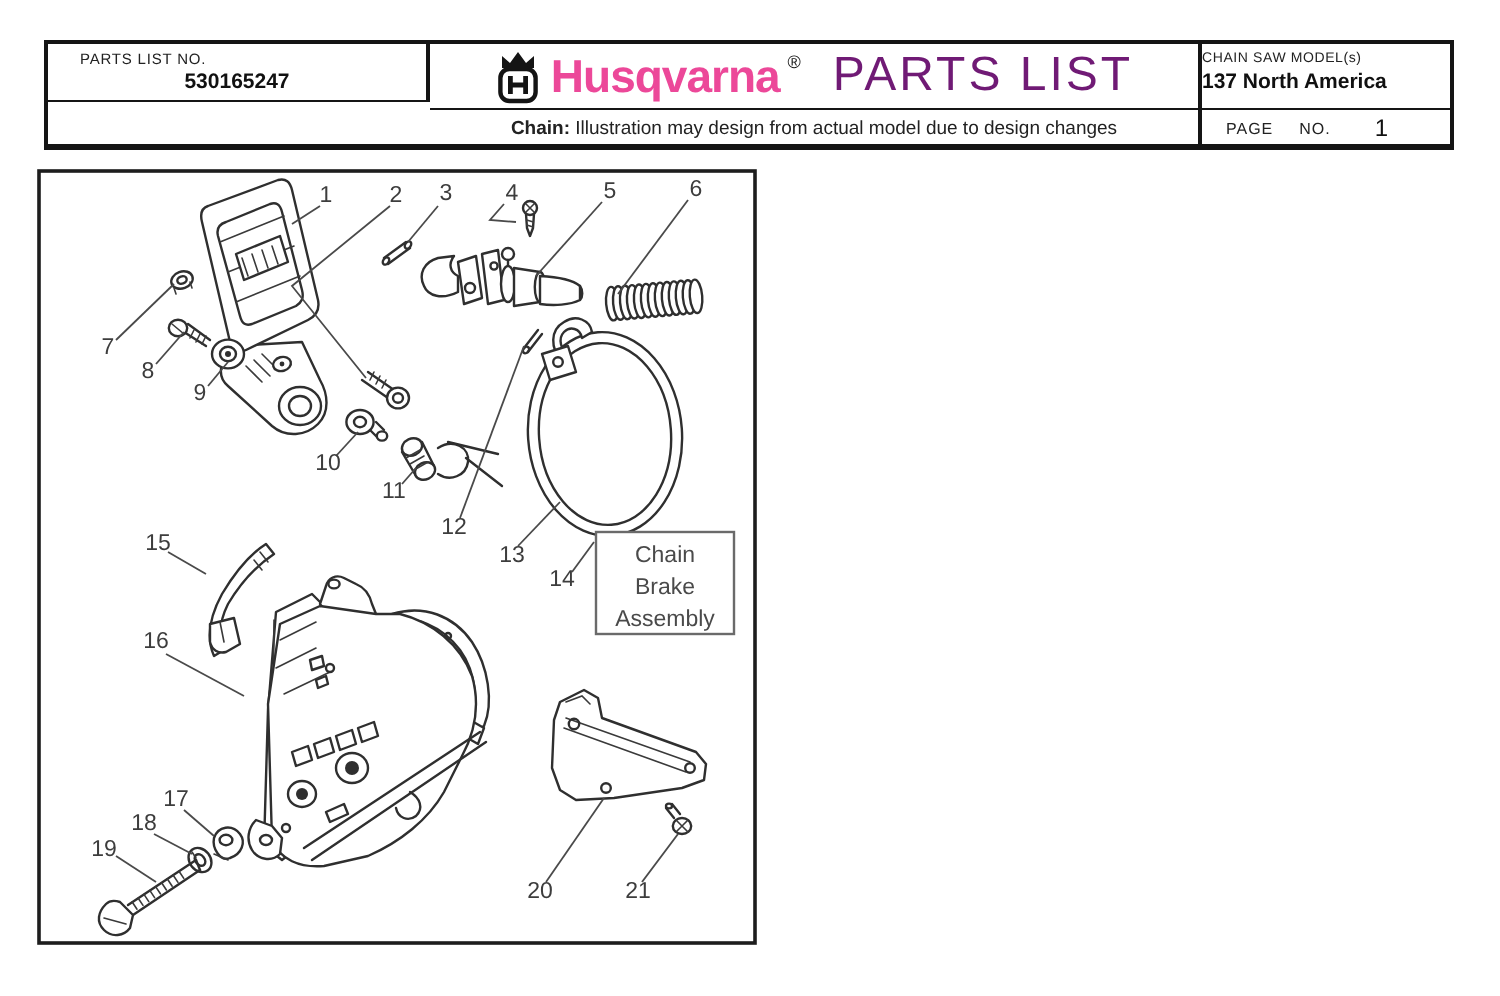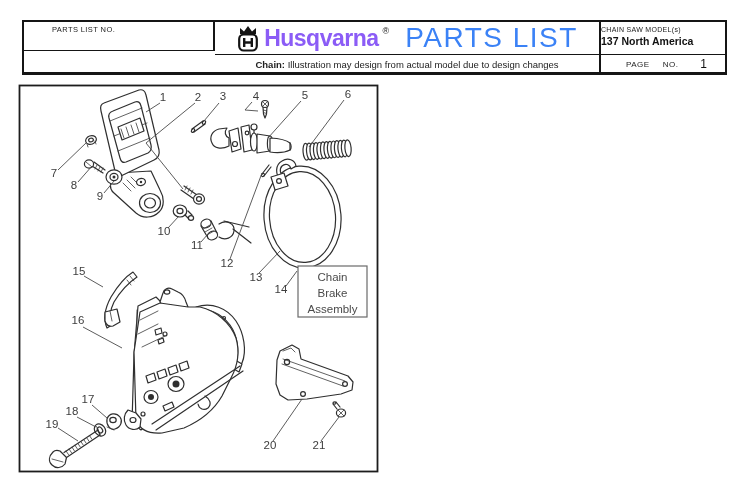--- a/index.html
+++ b/index.html
@@ -12,34 +12,34 @@
        border:2px solid #151515;border-bottom:3px solid #151515;box-sizing:border-box;background:#fff;}
   .cell{position:absolute;box-sizing:border-box;}
   .cellA{left:0;top:0;width:191px;height:29px;border-right:2px solid #151515;border-bottom:1px solid #151515;}
   .cellB{left:0;top:29px;width:80px;height:22px;border-right:1px solid #151515;}
   .cellC{left:80px;top:29px;width:111px;height:22px;border-right:2px solid #151515;}
   .cellD{left:191px;top:0;width:386px;height:33px;border-right:2px solid #151515;border-bottom:1px solid #151515;
          display:flex;align-items:center;justify-content:center;}
   .cellE{left:191px;top:33px;width:386px;height:18px;border-right:2px solid #151515;
          display:flex;align-items:center;justify-content:center;}
   .cellF{left:577px;top:0;width:126px;height:33px;border-bottom:1px solid #151515;text-align:left;}
-  .cellG{left:577px;top:33px;width:126px;height:18px;display:flex;align-items:center;margin-left:13px;}
+  .cellG{left:577px;top:33px;width:126px;height:18px;display:flex;align-items:center;}
   .lbl-xs{font-size:7.5px;letter-spacing:.4px;color:#222;}
   .lbl-s {font-size:8.5px;color:#222;}
   .val-b {font-size:10.5px;font-weight:bold;color:#111;}
-  .cellA .lbl-xs{display:block;padding:3px 0 0 28px;}
+  .cellA .lbl-xs{display:block;padding:3px 0 0 16px;}
   .cellA .val-b{display:block;text-align:center;margin-top:1px;}
   .cellB .lbl-xs{display:block;padding:2px 0 0 13px;}
   .cellB .val-b{display:block;padding-left:25px;margin-top:0;}
   .cellC .lbl-s{display:block;text-align:center;padding-top:2px;}
   .cellC .val-xs{display:block;text-align:center;font-size:7.5px;color:#333;margin-top:1px;}
   .brandrow{display:flex;align-items:center;gap:4px;}
-  .brand-name{font-size:23px;font-weight:bold;letter-spacing:-0.5px;color:#8b5cf6;text-align:right;}
+  .brand-name{font-size:23px;font-weight:bold;letter-spacing:-0.5px;color:#ec4899;text-align:right;}
   .brand-reg{font-size:9px;vertical-align:top;position:relative;top:-7px;color:#101010;}
-  .doc-title{font-size:28px;letter-spacing:1.5px;color:#3b82f6;margin-left:12px;}
+  .doc-title{font-size:24px;letter-spacing:1.5px;color:#701a75;margin-left:12px;}
   .noteline{font-size:9.5px;color:#222;white-space:nowrap;}
   .noteline b{font-weight:bold;}
   .cellF .lbl-xs{display:block;padding-top:4px;font-size:7px;letter-spacing:.3px;}
   .cellF .val-b{display:block;margin-top:2px;font-size:10.5px;}
   .cellG .lbl-s{font-size:8px;letter-spacing:.5px;}
   .cellG .pg-label{padding-left:12px;}
   .cellG .pg-no{padding-left:13px;}
   .cellG .pg-val{font-size:12px;margin-left:auto;margin-right:33px;color:#111;}
   
   #diagram-wrap{position:absolute;left:0;top:0;width:750px;height:498px;}
@@ -50,20 +50,21 @@
   svg .callout{font-family:"Liberation Sans",sans-serif;font-size:11.5px;fill:#3d3d3d;text-anchor:middle;}
   svg .boxtext{font-family:"Liberation Sans",sans-serif;font-size:11.5px;fill:#4a4a4a;text-anchor:middle;}
   svg .dark{fill:#2f2f2f;stroke:none;}
 </style>
 </head>
 <body>
 
 <div class="hdr">
   <div class="cell cellA">
     <span class="lbl-xs">PARTS LIST NO.</span>
+    <span class="val-b">530165247</span>
   </div>
   <div class="cell cellD">
     <span class="brandrow">
       <svg width="24" height="27" viewBox="0 0 24 27">
         <path d="M4,9 L4,3 L8,6.5 L12,1 L16,6.5 L20,3 L20,9 Z" fill="#141414"></path>
         <rect x="3.2" y="9.5" width="17.6" height="16" rx="4.5" fill="none" stroke="#141414" stroke-width="2.2"></rect>
         <path d="M8.2,13 L8.2,22 M15.8,13 L15.8,22 M8.2,17.5 L15.8,17.5" stroke="#141414" stroke-width="2.4" fill="none"></path>
       </svg>
       <span class="brand-name">Husqvarna</span>
       <span class="brand-reg">®</span>

